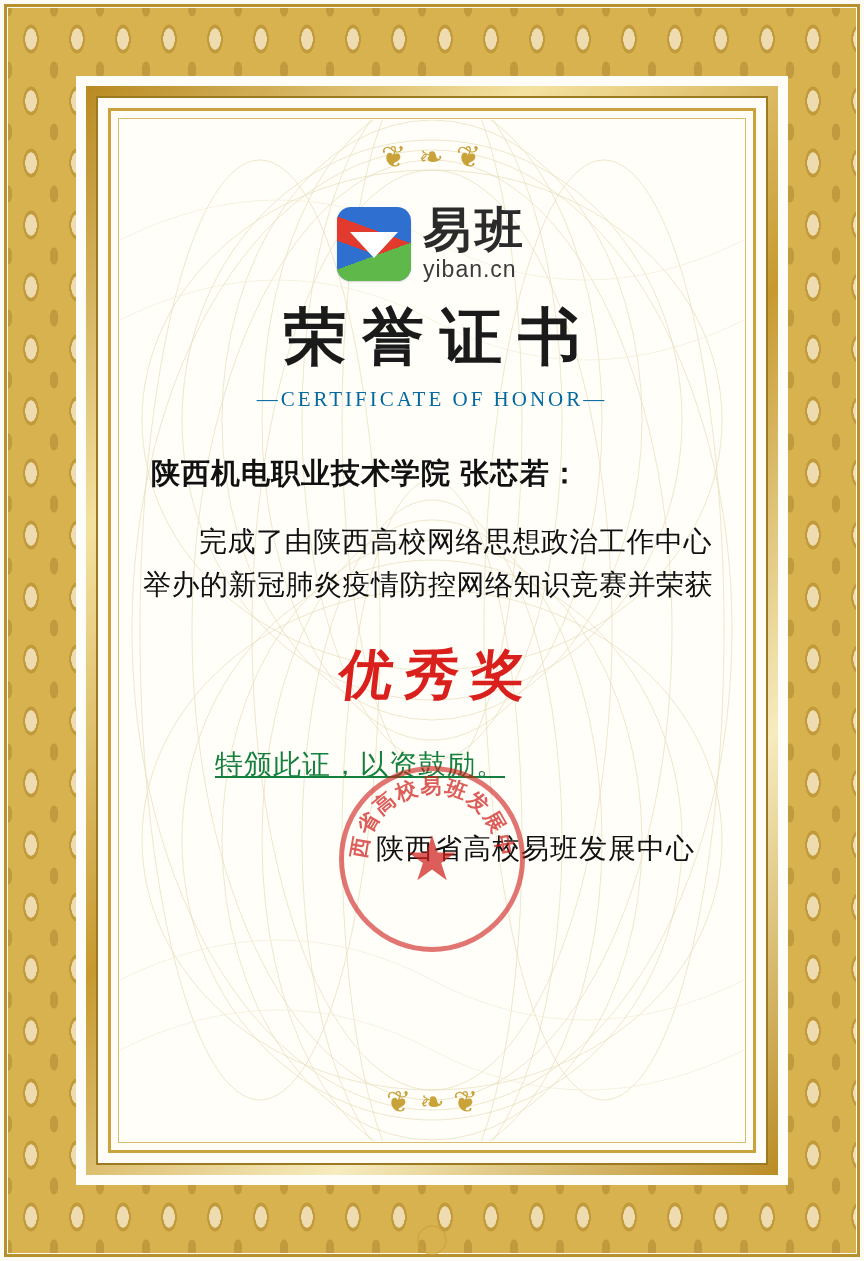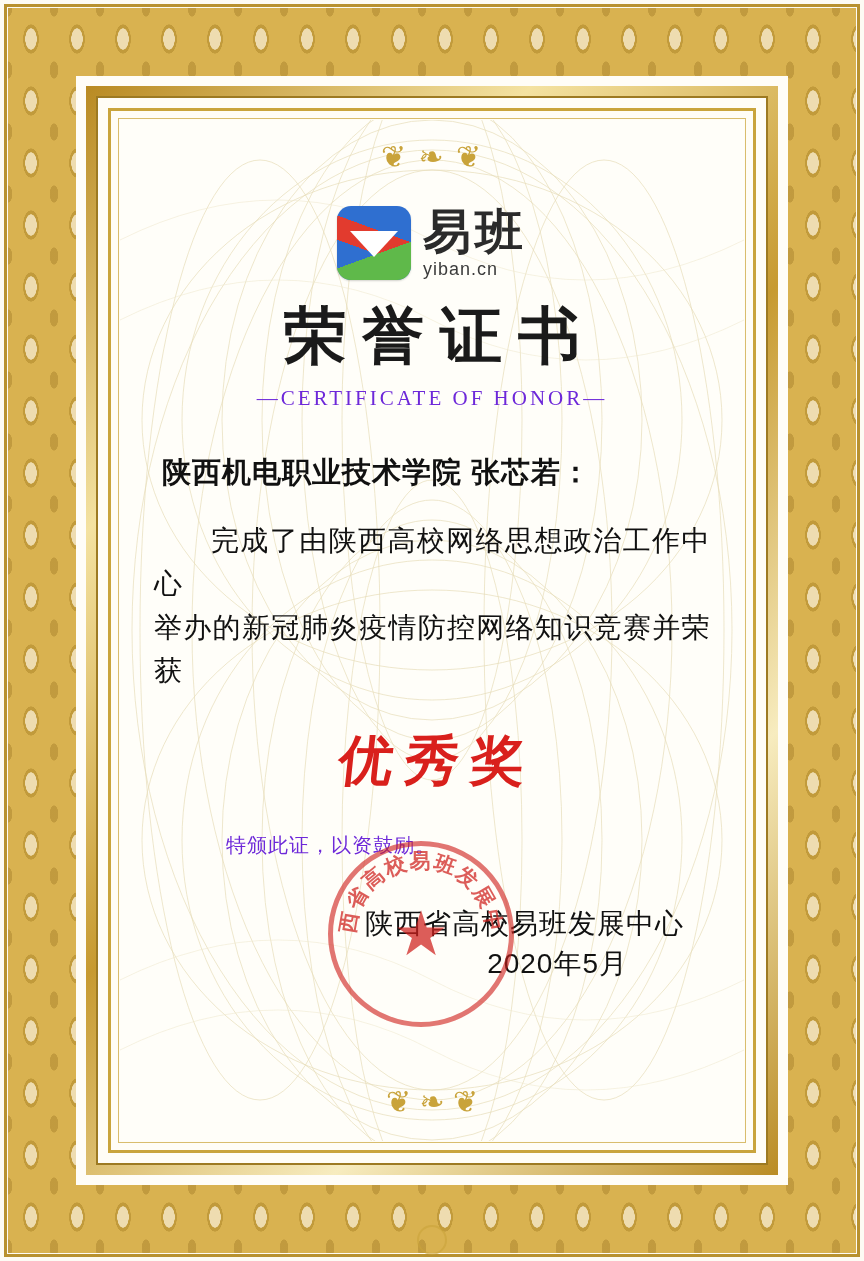--- a/index.html
+++ b/index.html
@@ -136,47 +136,47 @@
   .logo-text { text-align: left; }
   .logo-cn {
     font-size: 48px;
     font-weight: bold;
     color: #2b2b2b;
     letter-spacing: 4px;
     line-height: 1;
     font-family: "Liberation Sans", sans-serif;
   }
   .logo-en {
-    font-size: 18px;
+    font-size: 23px;
     color: #3b3b3b;
     letter-spacing: 1px;
     margin-top: 4px;
     line-height: 1;
   }
 
   .title-cn {
     margin-top: 14px;
     font-size: 62px;
     font-weight: bold;
     letter-spacing: 16px;
     color: #1a1a1a;
     text-indent: 16px;
     font-family: "Liberation Serif", serif;
   }
   .title-en {
     margin-top: 8px;
     font-size: 21px;
     letter-spacing: 3px;
-    color: #6d28d9;
+    color: #0369a1;
     font-family: "Liberation Serif", serif;
   }
 
   .body-block {
     width: 100%;
-    padding: 0 34px;
+    padding: 0 23px;
     box-sizing: border-box;
     margin-top: 42px;
   }
   .salutation {
     font-size: 29px;
     color: #111;
     font-weight: 600;
     letter-spacing: 1px;
     margin-left: 8px;
   }
@@ -198,23 +198,24 @@
     color: #d9201c;
     letter-spacing: 12px;
     text-indent: 12px;
     font-family: "Liberation Serif", serif;
     transform: skewX(-6deg);
   }
 
   .closing {
     margin-top: 34px;
     margin-left: 72px;
-    font-size: 20px;
-    color: #6d28d9;
-    letter-spacing: 1px;
+    font-size: 28px;
+    color: #15803d;
+    letter-spacing: 1px;
+    text-decoration: underline;
   }
 
   .signature {
     margin-top: 46px;
     width: 100%;
     padding-right: 26px;
     box-sizing: border-box;
     text-align: right;
     position: relative;
   }
@@ -351,21 +352,20 @@
             <defs>
               <path id="sealArc" d="M 22,88 A 66,66 0 0 1 154,88"></path>
             </defs>
             <text>
               <textPath href="#sealArc" startOffset="50%" text-anchor="middle">陕西省高校易班发展中心</textPath>
             </text>
           </svg>
           <div class="star">★</div>
         </div>
         <div class="sig-org">陕西省高校易班发展中心</div>
-        <div class="sig-date">2020年5月</div>
       </div>
     </div>
 
     <div class="flourish-bottom">❦ ❧ ❦</div>
   </div>
 
   <div class="footer-emblem"></div>
 </div>
 
 </body></html>

